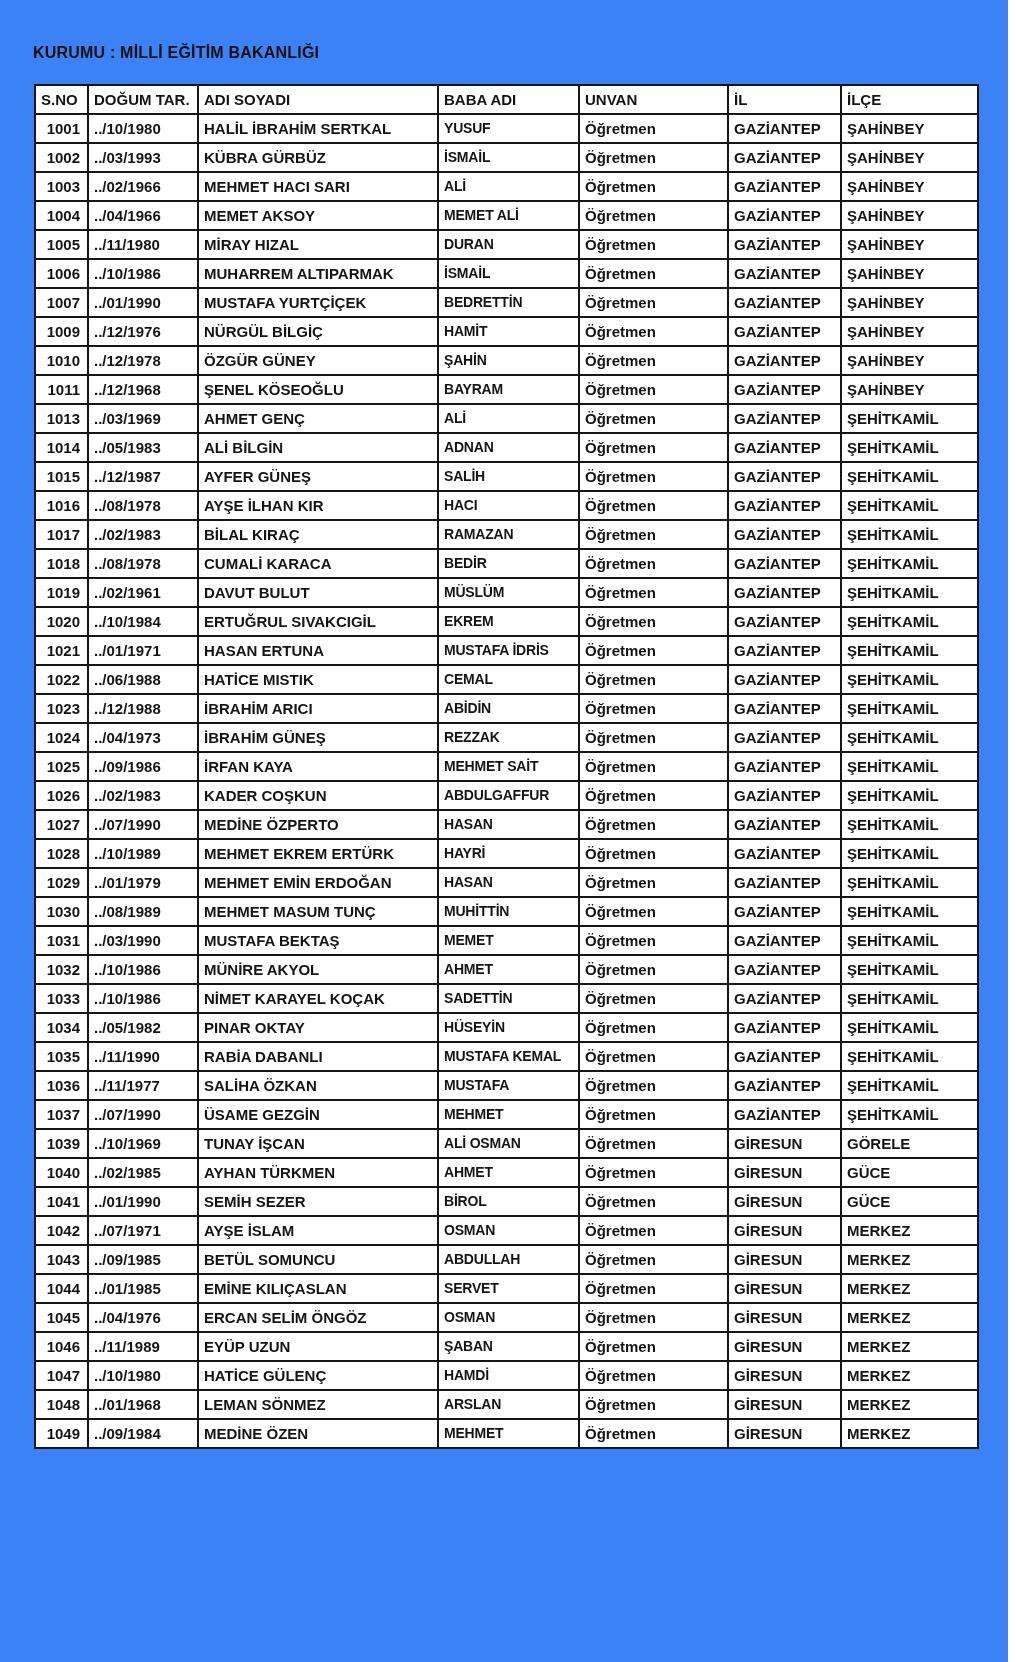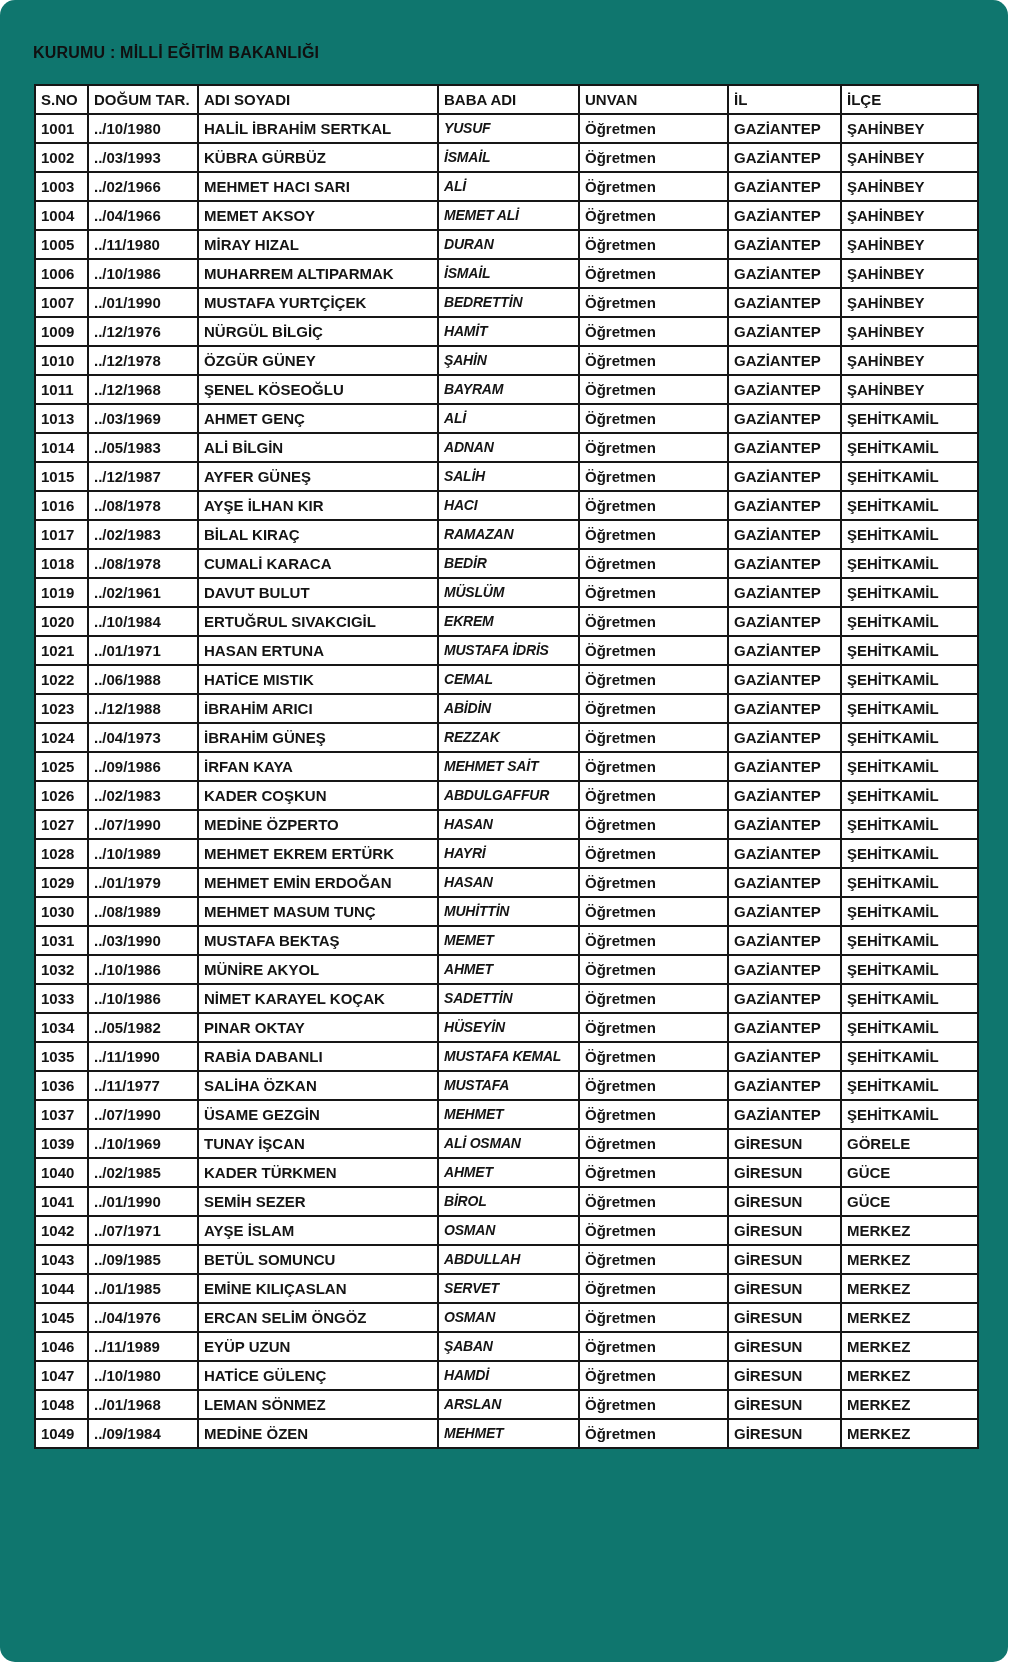--- a/index.html
+++ b/index.html
@@ -5,22 +5,21 @@
   html,body{margin:0;padding:0;}
   body{
     width:1016px;height:1662px;
     background:#ffffff;
     font-family:"Liberation Sans",sans-serif;
     color:#111;
     position:relative;
   }
   .page{
     position:absolute;left:0;top:0;width:1008px;height:1662px;
-    background:#0f766e;
-    border-radius:15px;
+    background:#3b82f6;
   }
   .page-title{
     position:absolute;
     left:33px;top:44px;
     font-size:16px;
     font-weight:bold;
     letter-spacing:0.2px;
     color:#101010;
     white-space:nowrap;
   }
@@ -40,30 +39,30 @@
     color:#141414;
     padding:1px 5px;
     height:25px;
     line-height:25px;
     white-space:nowrap;
     overflow:hidden;
     text-align:left;
     vertical-align:middle;
   }
   table.scan-table td.col-sno{
+    text-align:right;
     padding-right:7px;
   }
   table.scan-table td.col-unvan{
     font-weight:bold;
   }
   
   table.scan-table td.col-baba-adi{
     font-size:14px;
     letter-spacing:-0.2px;
-    font-style:italic;
   }
 </style>
 </head>
 <body>
 
 <div class="page">
 
   <div class="page-title">KURUMU : MİLLİ EĞİTİM BAKANLIĞI</div>
 
   <table class="scan-table">
@@ -408,21 +407,21 @@
           <td class="col-dogum-tar">../10/1969</td>
           <td class="col-adi-soyadi">TUNAY İŞCAN</td>
           <td class="col-baba-adi">ALİ OSMAN</td>
           <td class="col-unvan">Öğretmen</td>
           <td class="col-il">GİRESUN</td>
           <td class="col-ilce">GÖRELE</td>
         </tr>
         <tr>
           <td class="col-sno">1040</td>
           <td class="col-dogum-tar">../02/1985</td>
-          <td class="col-adi-soyadi">KADER TÜRKMEN</td>
+          <td class="col-adi-soyadi">AYHAN TÜRKMEN</td>
           <td class="col-baba-adi">AHMET</td>
           <td class="col-unvan">Öğretmen</td>
           <td class="col-il">GİRESUN</td>
           <td class="col-ilce">GÜCE</td>
         </tr>
         <tr>
           <td class="col-sno">1041</td>
           <td class="col-dogum-tar">../01/1990</td>
           <td class="col-adi-soyadi">SEMİH SEZER</td>
           <td class="col-baba-adi">BİROL</td>

